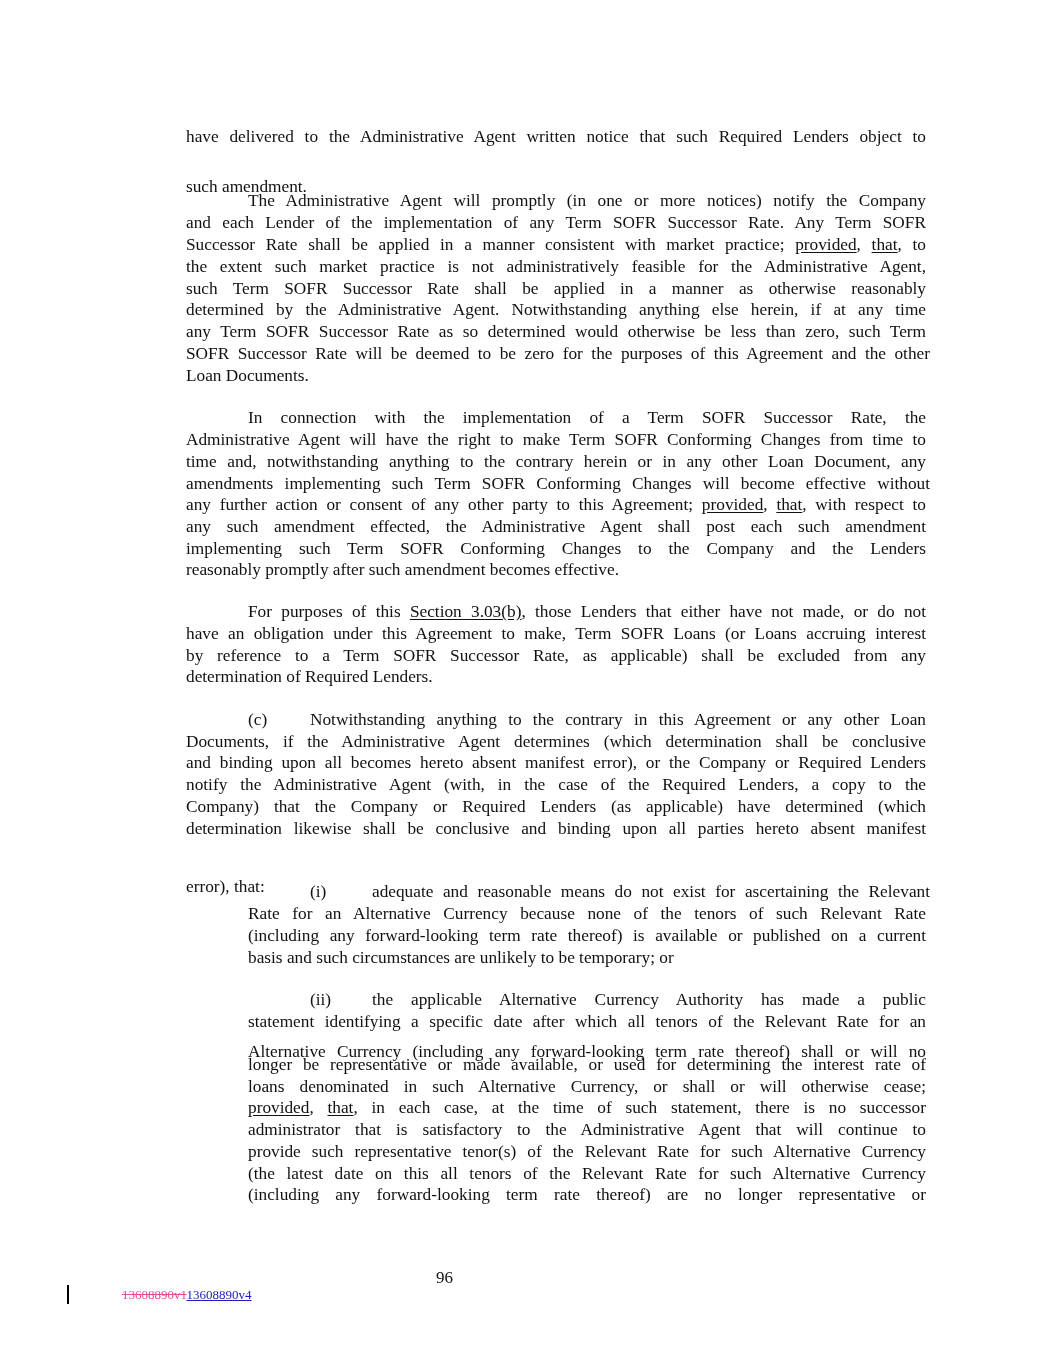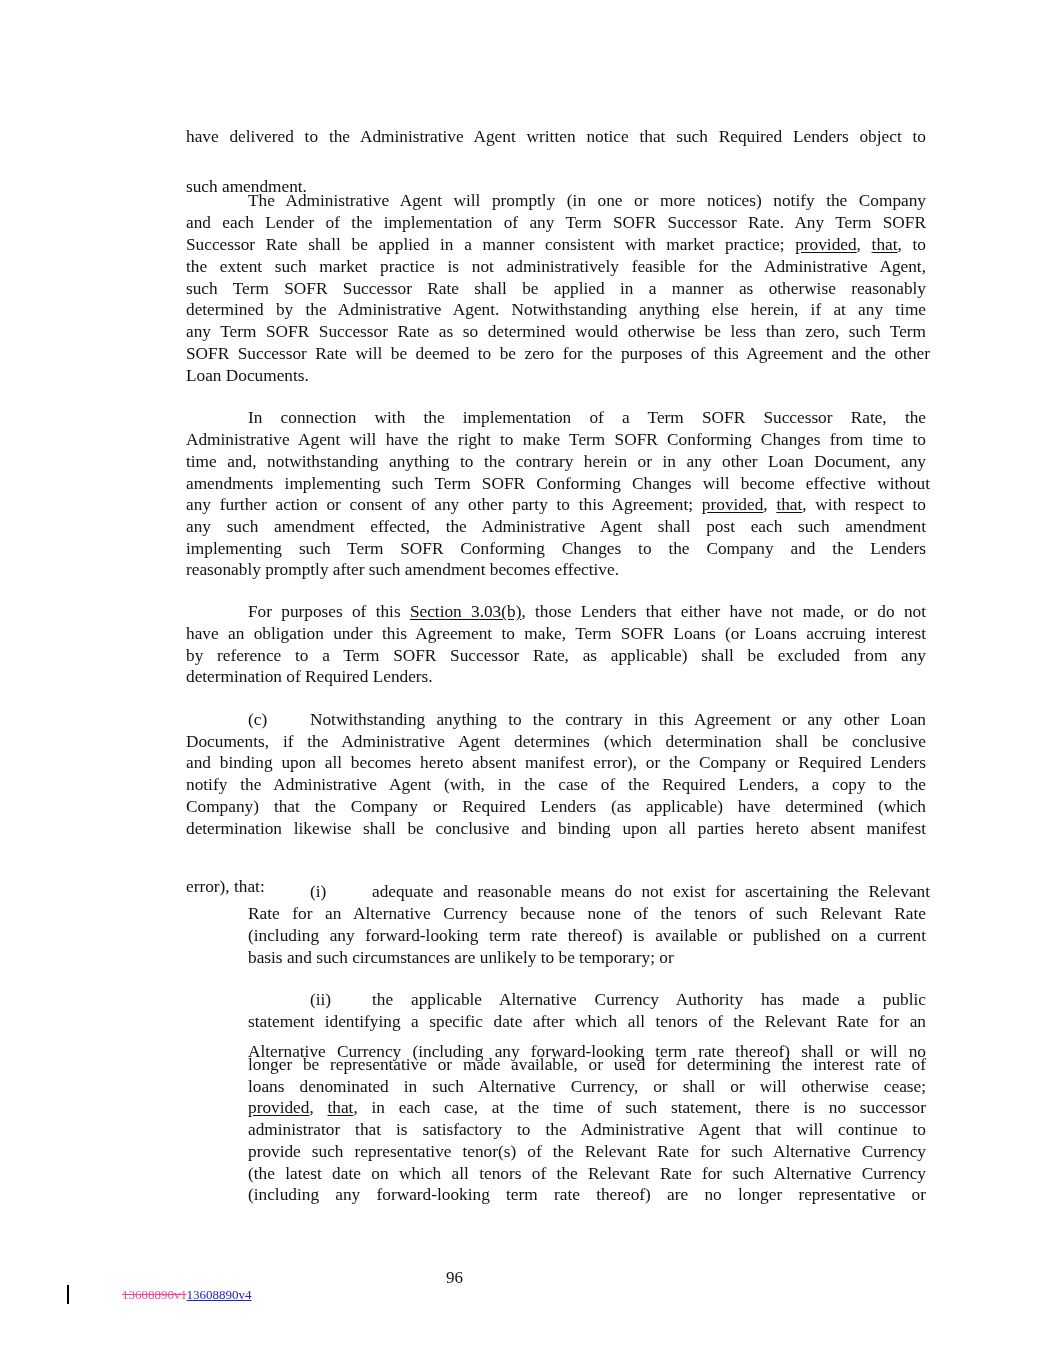--- a/index.html
+++ b/index.html
@@ -13,21 +13,21 @@
     color: #111;
     white-space: nowrap;
     text-align: justify;
     text-align-last: justify;
   }
   .ln.last { text-align-last: left; }
   .u { text-decoration: underline; text-underline-offset: 2px; }
   .pagenum {
     position: absolute; left: 0; width: 889px; top: 1268px;
     text-align: center;
-    font-family: "Liberation Serif", serif; font-size: 17px; color: #111; padding-left: 10px;
+    font-family: "Liberation Serif", serif; font-size: 17px; color: #111;
   }
   .changebar { position: absolute; left: 67px; top: 1285px; width: 2px; height: 19px; background: #000; }
   .docid { position: absolute; left: 122px; top: 1287px; font-family: "Liberation Serif", serif; font-size: 13px; }
   .docid .old { color: #e02020; text-decoration: line-through; }
   .docid .new { color: #2020c0; text-decoration: underline; text-decoration-color: #2020c0; }
 </style>
 </head>
 <body>
 
 <div class="page">
@@ -89,21 +89,21 @@
   <div>
     <div class="ln last" style="left:310px;top:989px;width:50px;">(ii)</div>
     <div class="ln" style="left:372px;top:989px;width:554px;">the applicable Alternative Currency Authority has made a public</div>
     <div class="ln" style="left:248px;top:1011px;width:678px;">statement identifying a specific date after which all tenors of the Relevant Rate for an</div>
     <div class="ln" style="left:248px;top:1032px;width:678px;margin-top:9px;">Alternative Currency (including any forward-looking term rate thereof) shall or will no</div>
     <div class="ln" style="left:248px;top:1054px;width:678px;">longer be representative or made available, or used for determining the interest rate of</div>
     <div class="ln" style="left:248px;top:1076px;width:678px;">loans denominated in such Alternative Currency, or shall or will otherwise cease;</div>
     <div class="ln" style="left:248px;top:1097px;width:678px;"><span class="u">provided</span><span>, </span><span class="u">that</span><span>, in each case, at the time of such statement, there is no successor</span></div>
     <div class="ln" style="left:248px;top:1119px;width:678px;">administrator that is satisfactory to the Administrative Agent that will continue to</div>
     <div class="ln" style="left:248px;top:1141px;width:678px;">provide such representative tenor(s) of the Relevant Rate for such Alternative Currency</div>
-    <div class="ln" style="left:248px;top:1163px;width:678px;">(the latest date on which all tenors of the Relevant Rate for such Alternative Currency</div>
+    <div class="ln" style="left:248px;top:1163px;width:678px;">(the latest date on this all tenors of the Relevant Rate for such Alternative Currency</div>
     <div class="ln" style="left:248px;top:1184px;width:678px;">(including any forward-looking term rate thereof) are no longer representative or</div>
   </div>
 
   <div class="pagenum">96</div>
   <div class="changebar"></div>
   <div class="docid"><span class="old" style="color: #ec4899;">13608890v1</span><span class="new" style="color: rgb(32, 32, 192); text-decoration-color: rgb(32, 32, 192);">13608890v4</span></div>
 
 </div>
 
 </body></html>

